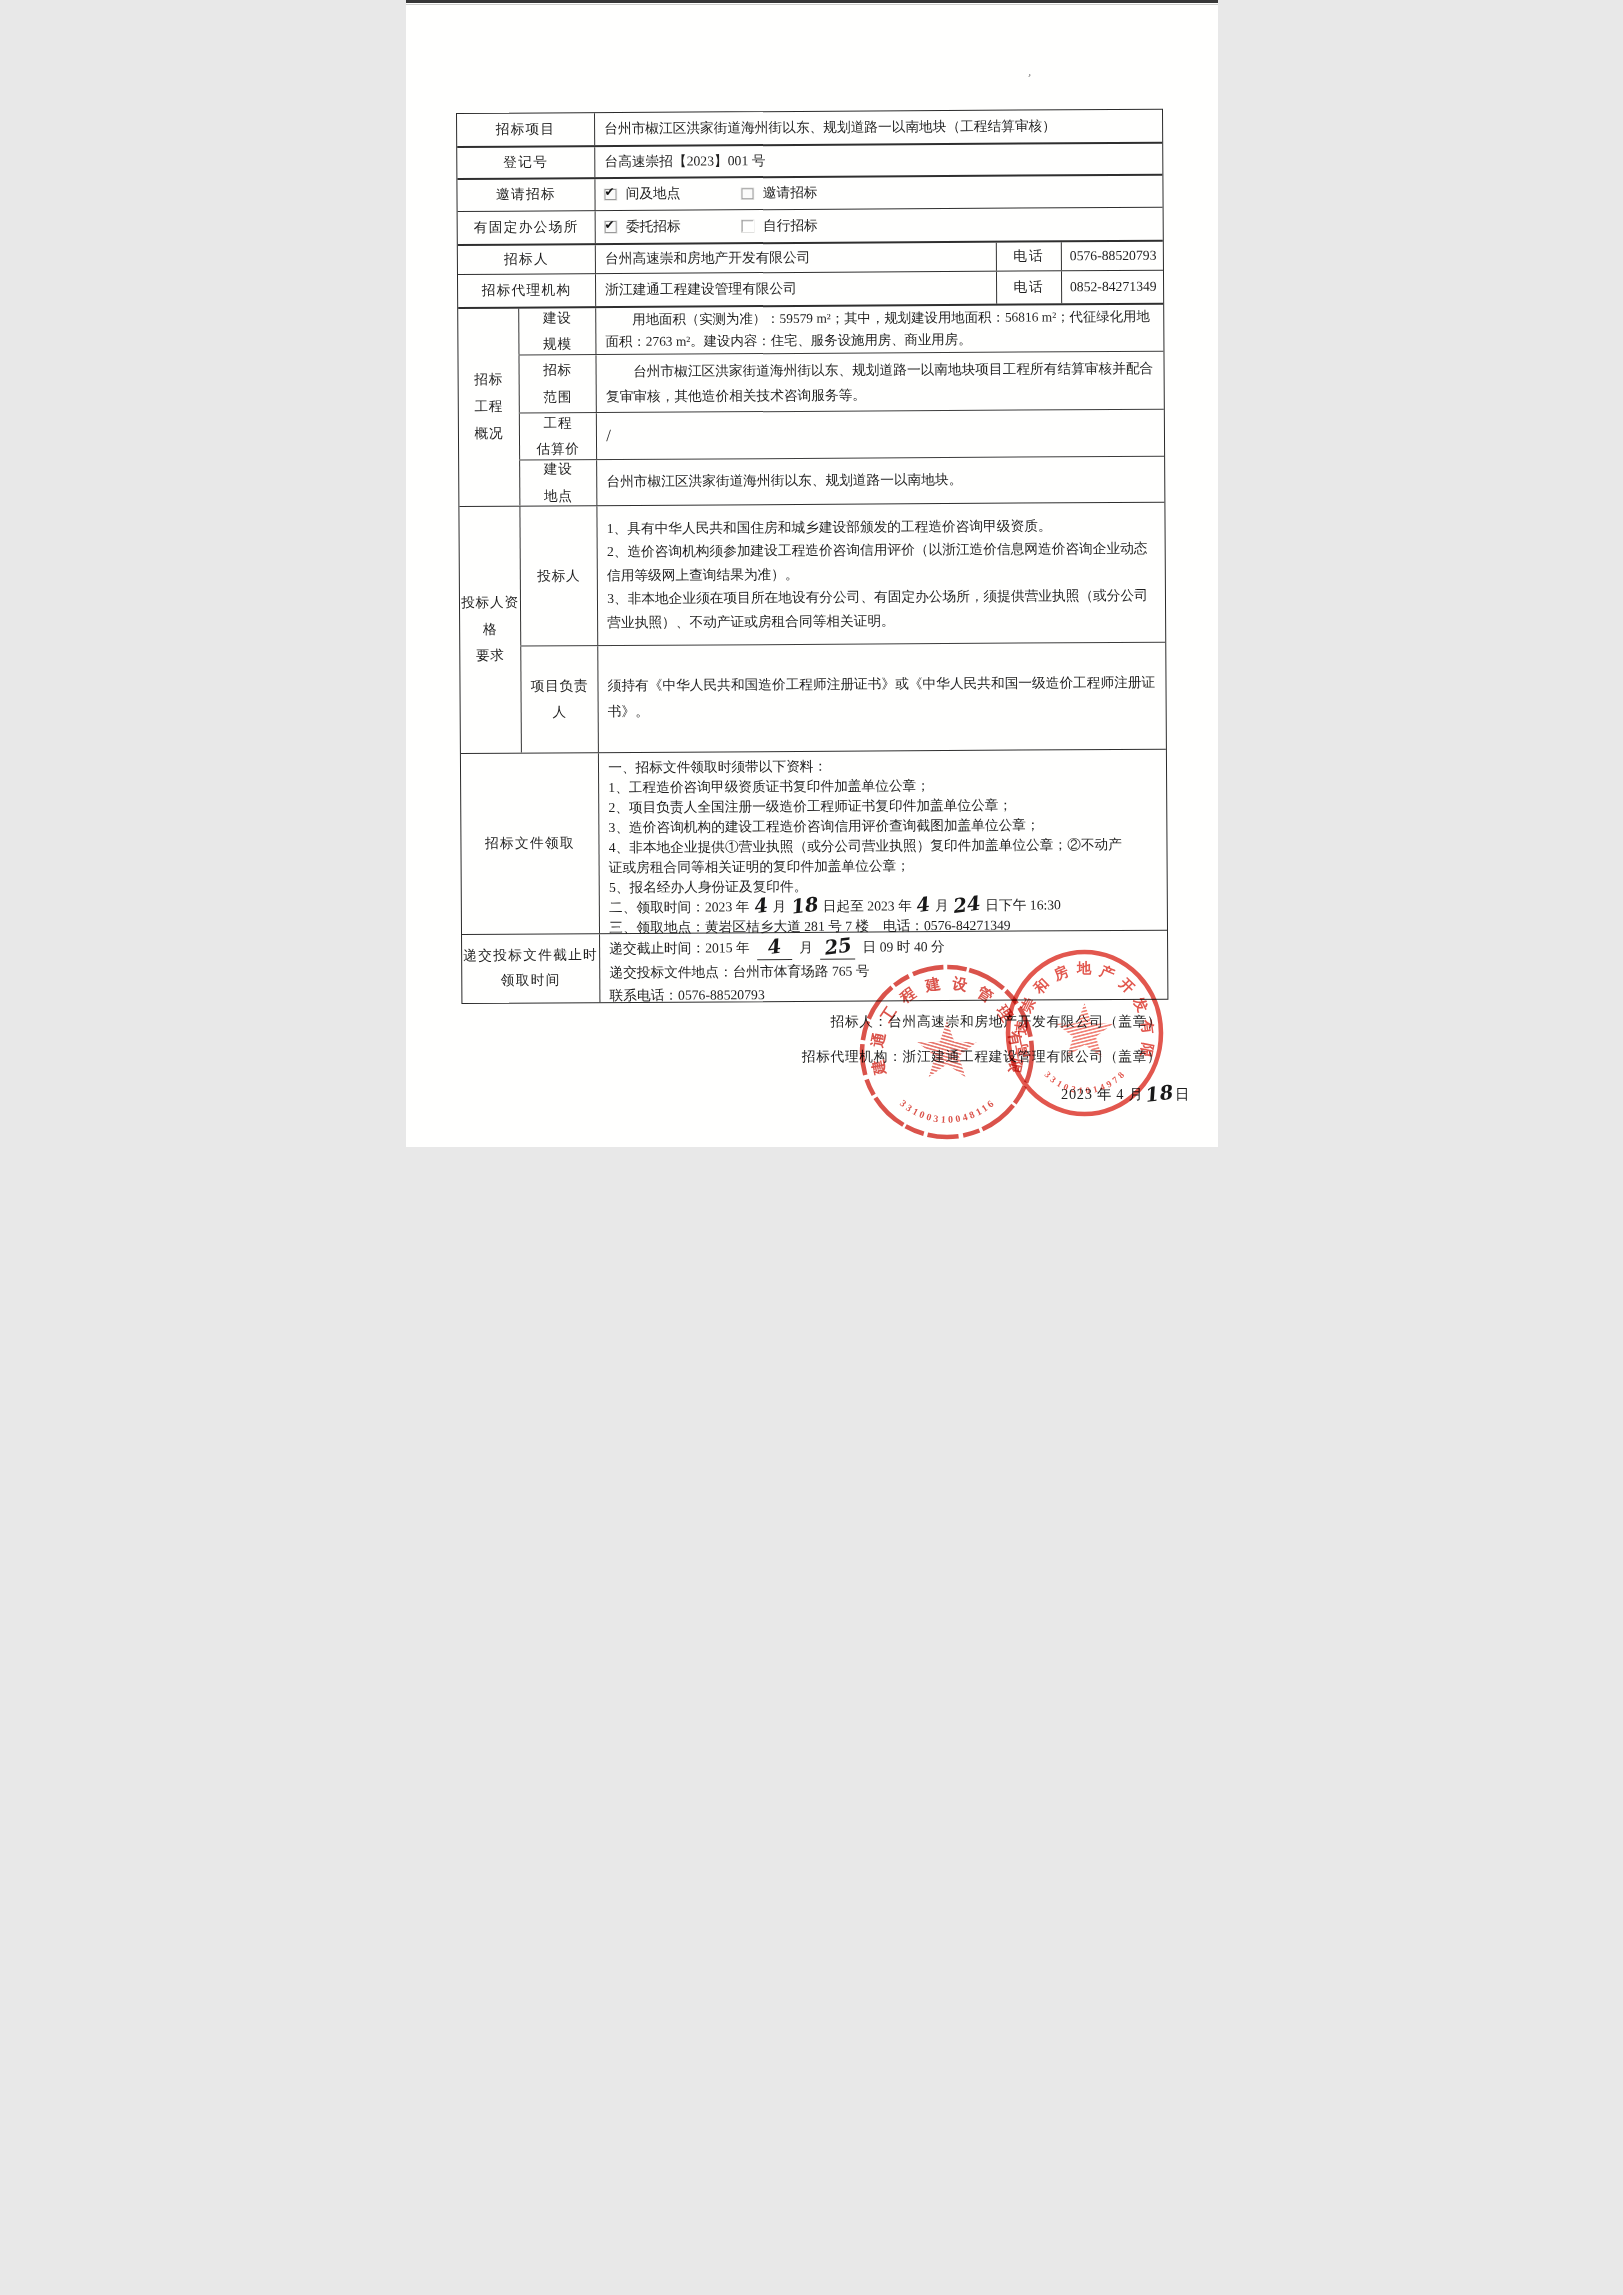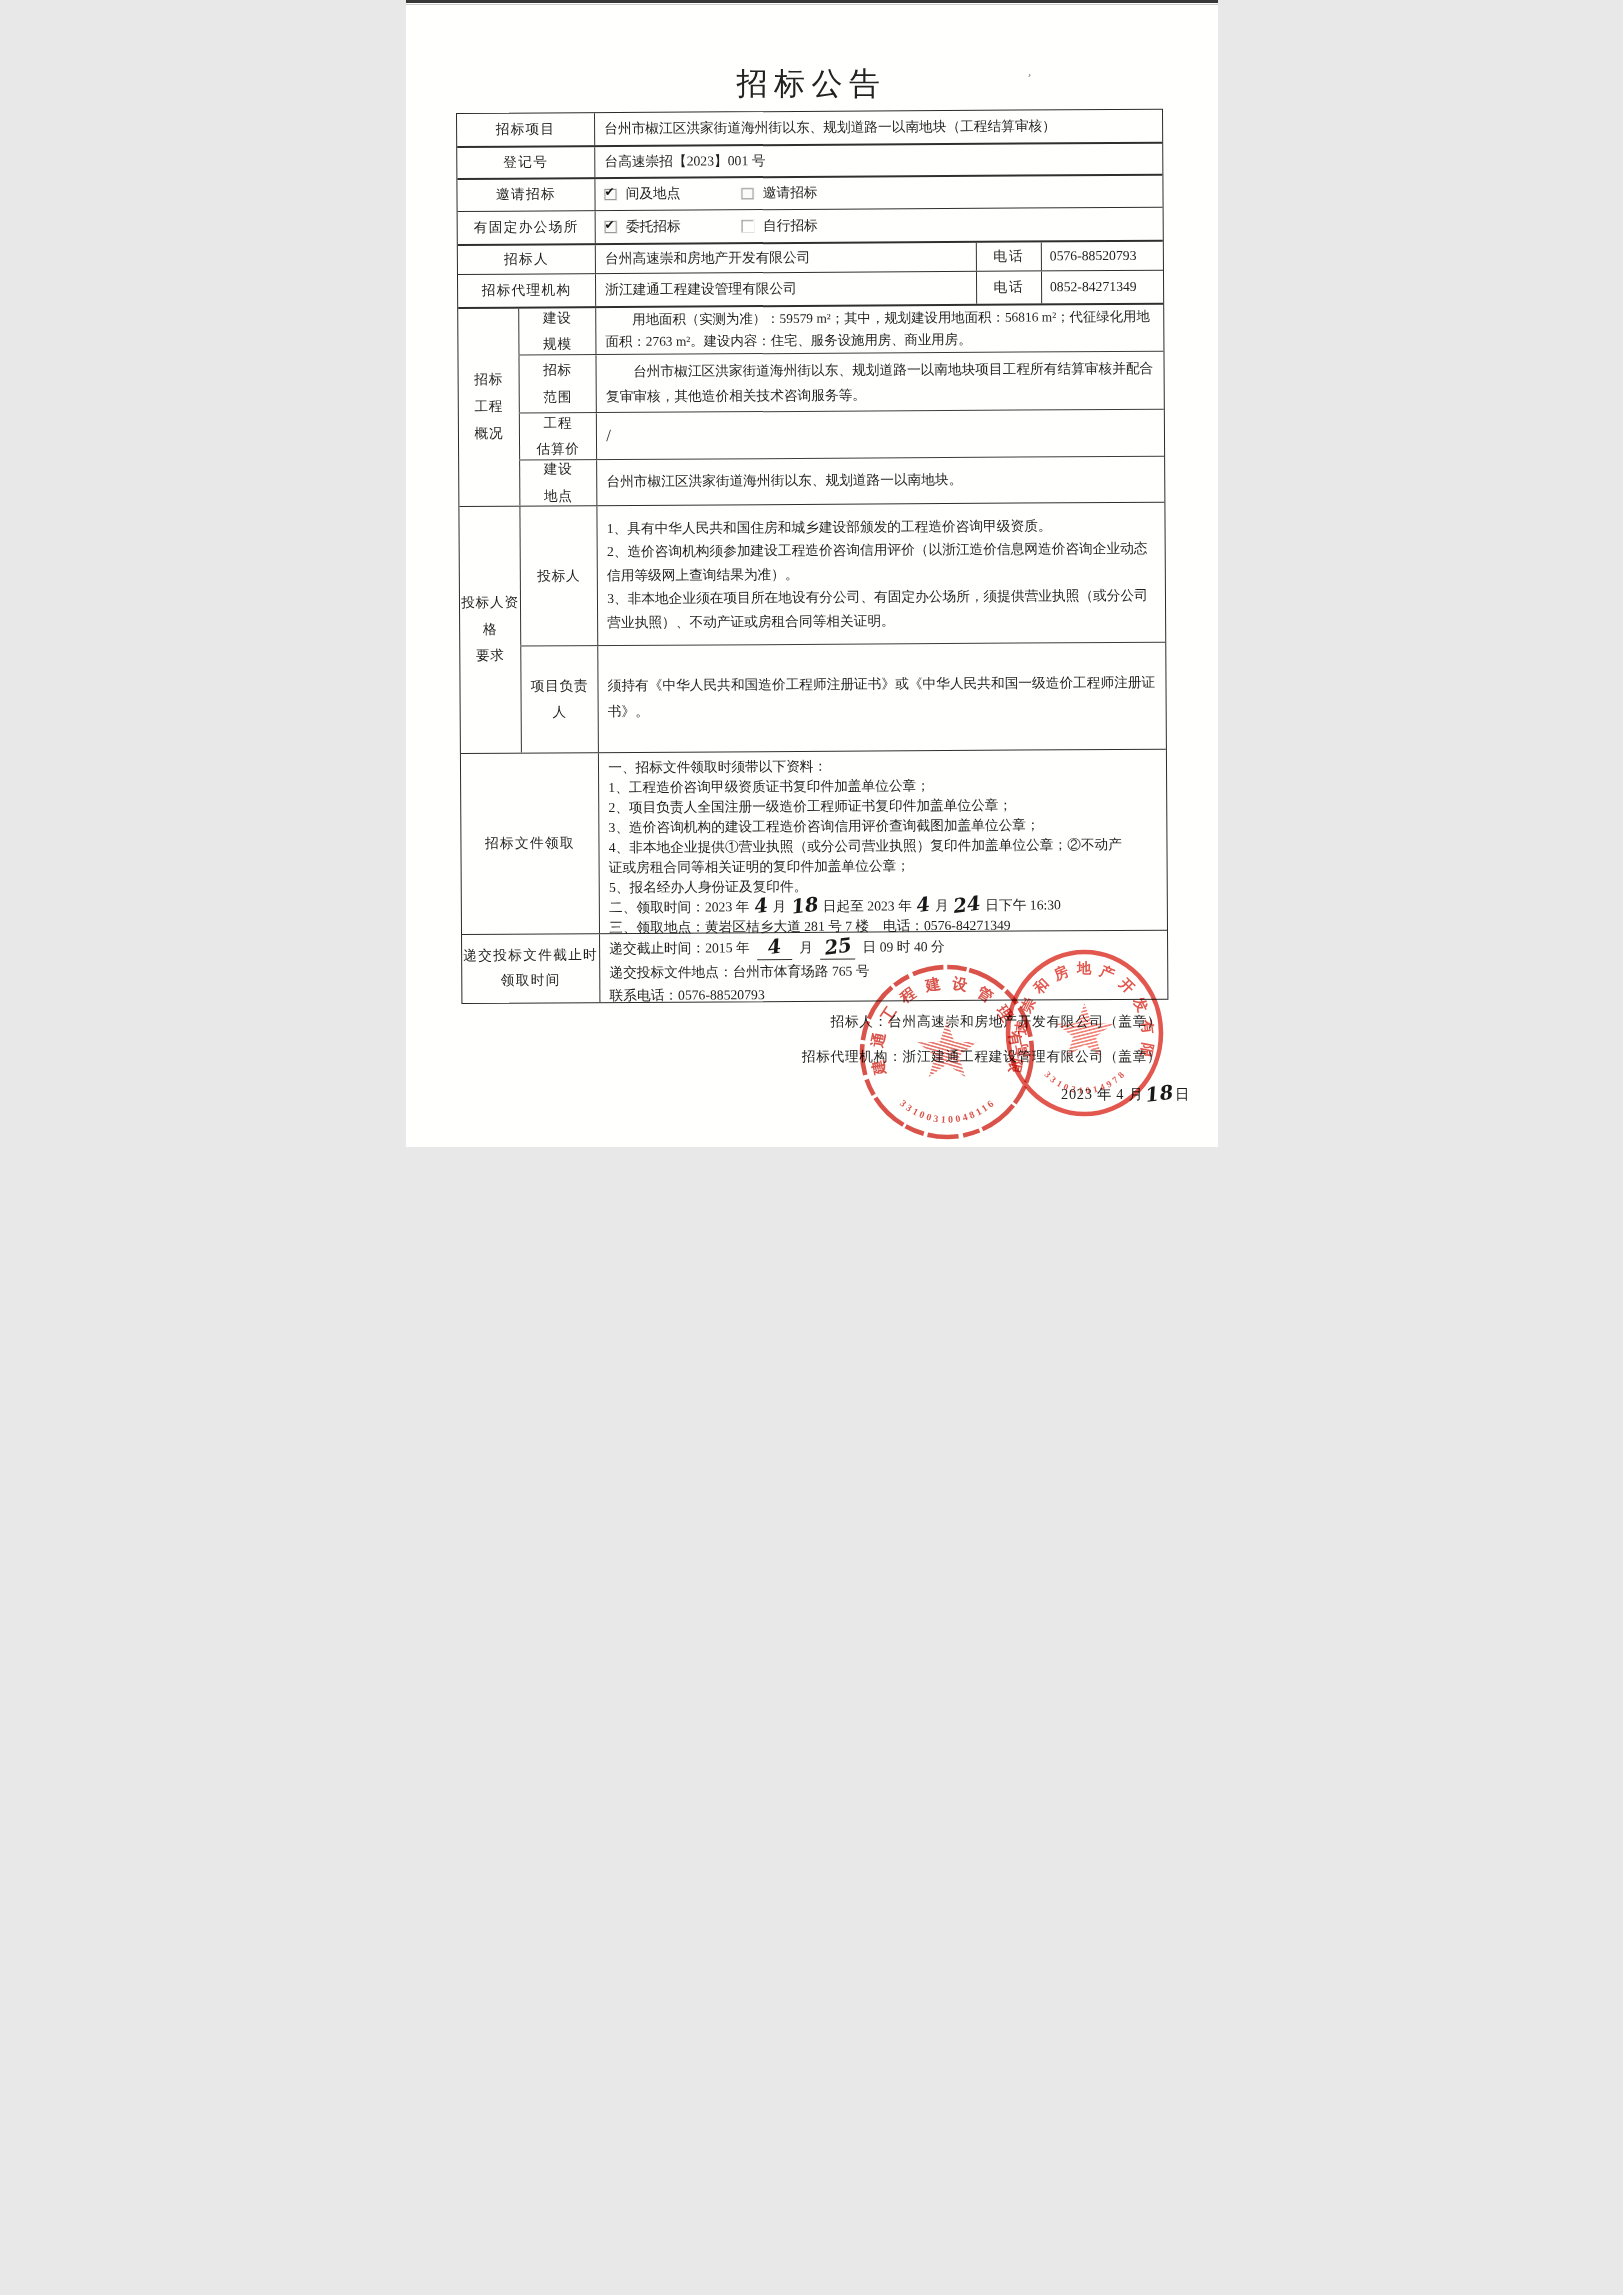--- a/index.html
+++ b/index.html
@@ -32,21 +32,21 @@
   .b-dbl{border-top:2.6px double #2f2f2f;}
   .b-sol{border-top:1.6px solid #2f2f2f;}
   .b-thin{border-top:1.3px solid #3d3d3d;}
   .cell{box-sizing:border-box;}
   .lab{
     width:137px;flex:0 0 137px;display:flex;align-items:center;justify-content:center;
     text-align:center;letter-spacing:1.3px;
   }
   .con{flex:1 1 auto;border-left:1.3px solid #333;display:flex;align-items:center;padding:2.6px 9.2px;box-sizing:border-box;}
   .con.topalign{align-items:flex-start;}
-  .phlab{flex:0 0 65px;border-left:1.3px solid #333;display:flex;align-items:center;justify-content:center;letter-spacing:2px;}
+  .phlab{flex:0 0 65px;border-left:1.3px solid #333;display:flex;align-items:center;justify-content:center;letter-spacing:2px;margin-left:20px;}
   .phval{flex:0 0 124px;border-left:1.3px solid #333;display:flex;align-items:center;padding-left:7.9px;}
   .grp{display:flex;}
   .grp-lab{
     width:60px;flex:0 0 60px;display:flex;align-items:center;justify-content:center;
     text-align:center;white-space:pre-line;line-height:1.95;letter-spacing:0.7px;
   }
   .grp-body{flex:1 1 auto;display:flex;flex-direction:column;}
   .sub{display:flex;box-sizing:border-box;}
   .sub-lab{
     width:77px;flex:0 0 77px;border-left:1.3px solid #333;
@@ -99,21 +99,20 @@
   .stamp text{font-family:"Liberation Serif","DejaVu Serif",serif;font-weight:600;}
 </style>
 </head>
 <body>
 
 <div id="page">
   <div class="scan-top"></div>
   <div class="scan-top2"></div>
   <div class="tiny-mark">’</div>
 
-  <div class="doc-title">招标公告</div>
 
   <div class="tbl">
 
     <div class="row" style="height:32px">
       <div class="cell lab">招标项目</div>
       <div class="cell con">台州市椒江区洪家街道海州街以东、规划道路一以南地块（工程结算审核）</div>
     </div>
 
     <div class="row b-dbl" style="height:32px">
       <div class="cell lab">登记号</div>

